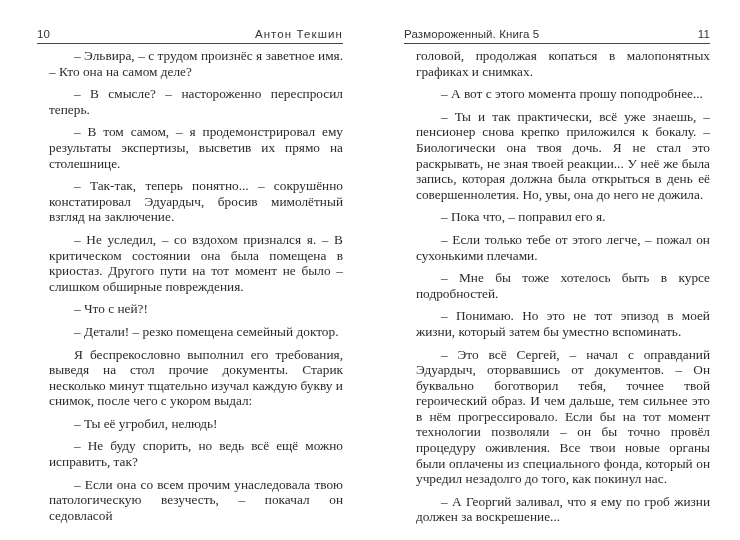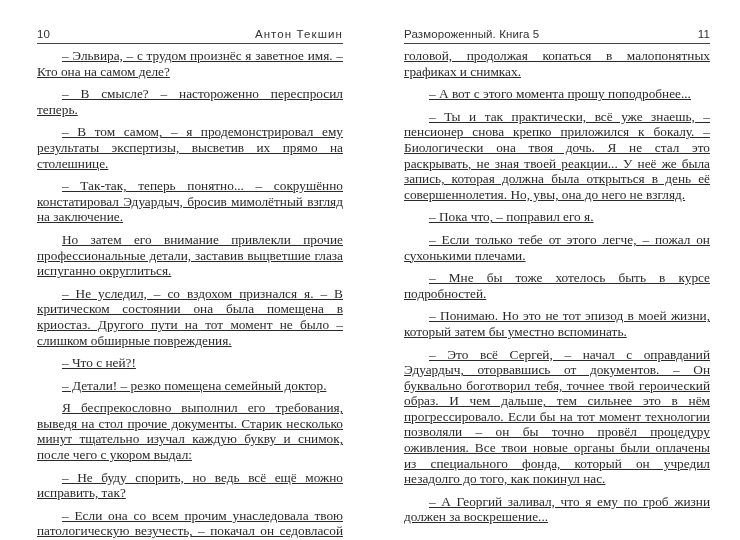--- a/index.html
+++ b/index.html
@@ -50,24 +50,23 @@
     }
 
     .body-text {
       margin-top: 4px;
       font-size: 13.3px;
       line-height: 15.6px;
       text-align: justify;
       text-align-last: left;
     }
     .body-text p {
-      margin: 0 0 7px 0;
+      margin: 0 0 7px 12px;
       text-indent: 25px;
       hyphens: none;
-      text-decoration: underline;
     }
     .body-text p.cont {
       text-indent: 0;
     }
     .body-text p.last-cut {
       text-align-last: justify;
     }
   </style>
 </head>
 <body>
@@ -77,39 +76,39 @@
   <div class="page left">
     <div class="running-head">
       <span class="pagenum">10</span>
       <span class="author">Антон Текшин</span>
     </div>
     <div class="body-text">
       <p>– Эльвира, – с трудом произнёс я заветное имя. – Кто она на самом деле?</p>
       <p>– В смысле? – настороженно переспросил теперь.</p>
       <p>– В том самом, – я продемонстрировал ему результаты экспертизы, высветив их прямо на столешнице.</p>
       <p>– Так-так, теперь понятно... – сокрушённо констатировал Эдуардыч, бросив мимолётный взгляд на заключение.</p>
-      <p>Но затем его внимание привлекли прочие профессиональные детали, заставив выцветшие глаза испуганно округлиться.</p>
       <p>– Не уследил, – со вздохом признался я. – В критическом состоянии она была помещена в криостаз. Другого пути на тот момент не было – слишком обширные повреждения.</p>
       <p>– Что с ней?!</p>
       <p>– Детали! – резко помещена семейный доктор.</p>
       <p>Я беспрекословно выполнил его требования, выведя на стол прочие документы. Старик несколько минут тщательно изучал каждую букву и снимок, после чего с укором выдал:</p>
+      <p>– Ты её угробил, нелюдь!</p>
       <p>– Не буду спорить, но ведь всё ещё можно исправить, так?</p>
       <p class="last-cut">– Если она со всем прочим унаследовала твою патологическую везучесть, – покачал он седовласой</p>
     </div>
   </div>
 
   <div class="page right">
     <div class="running-head">
       <span>Размороженный. Книга 5</span>
       <span class="pagenum">11</span>
     </div>
     <div class="body-text">
       <p class="cont">головой, продолжая копаться в малопонятных графиках и снимках.</p>
       <p>– А вот с этого момента прошу поподробнее...</p>
-      <p>– Ты и так практически, всё уже знаешь, – пенсионер снова крепко приложился к бокалу. – Биологически она твоя дочь. Я не стал это раскрывать, не зная твоей реакции... У неё же была запись, которая должна была открыться в день её совершеннолетия. Но, увы, она до него не взгляд.</p>
+      <p>– Ты и так практически, всё уже знаешь, – пенсионер снова крепко приложился к бокалу. – Биологически она твоя дочь. Я не стал это раскрывать, не зная твоей реакции... У неё же была запись, которая должна была открыться в день её совершеннолетия. Но, увы, она до него не дожила.</p>
       <p>– Пока что, – поправил его я.</p>
       <p>– Если только тебе от этого легче, – пожал он сухонькими плечами.</p>
       <p>– Мне бы тоже хотелось быть в курсе подробностей.</p>
       <p>– Понимаю. Но это не тот эпизод в моей жизни, который затем бы уместно вспоминать.</p>
       <p>– Это всё Сергей, – начал с оправданий Эдуардыч, оторвавшись от документов. – Он буквально боготворил тебя, точнее твой героический образ. И чем дальше, тем сильнее это в нём прогрессировало. Если бы на тот момент технологии позволяли – он бы точно провёл процедуру оживления. Все твои новые органы были оплачены из специального фонда, который он учредил незадолго до того, как покинул нас.</p>
       <p>– А Георгий заливал, что я ему по гроб жизни должен за воскрешение...</p>
 
     </div>
   </div>
 

